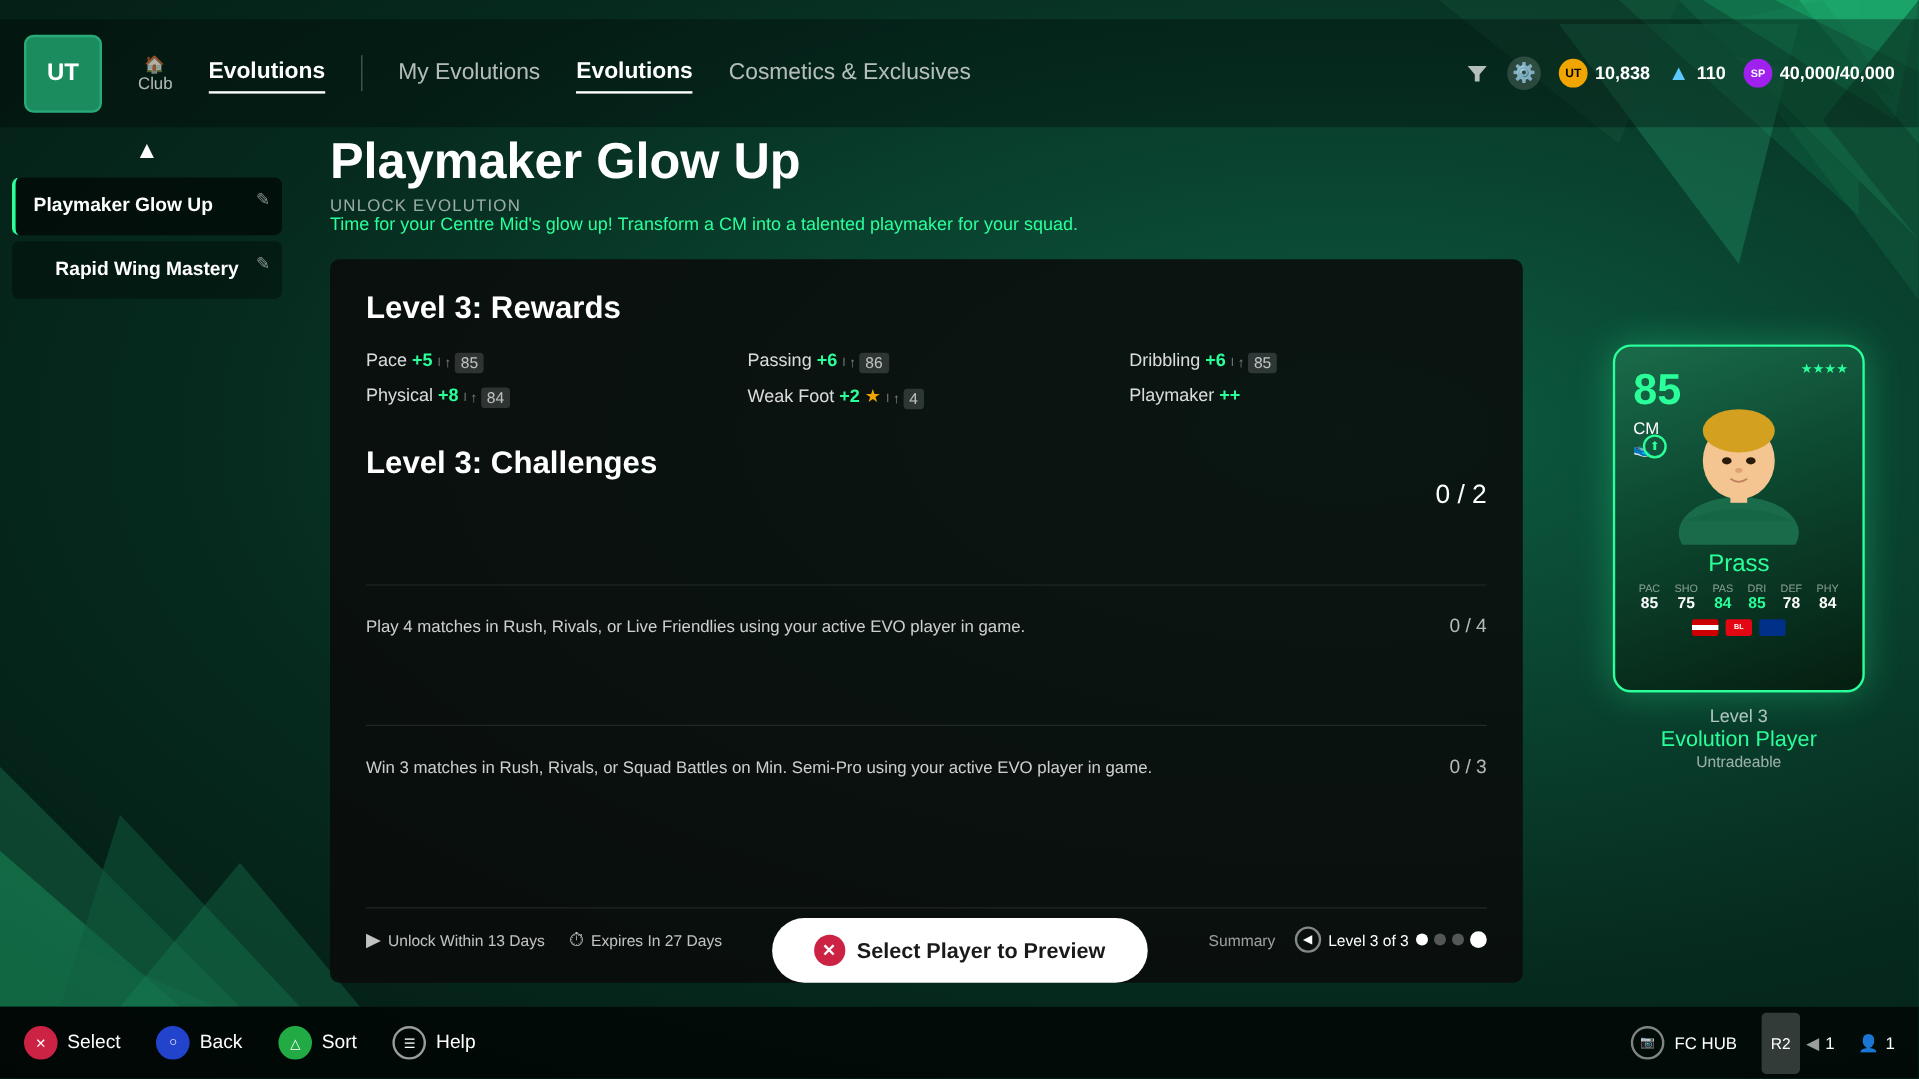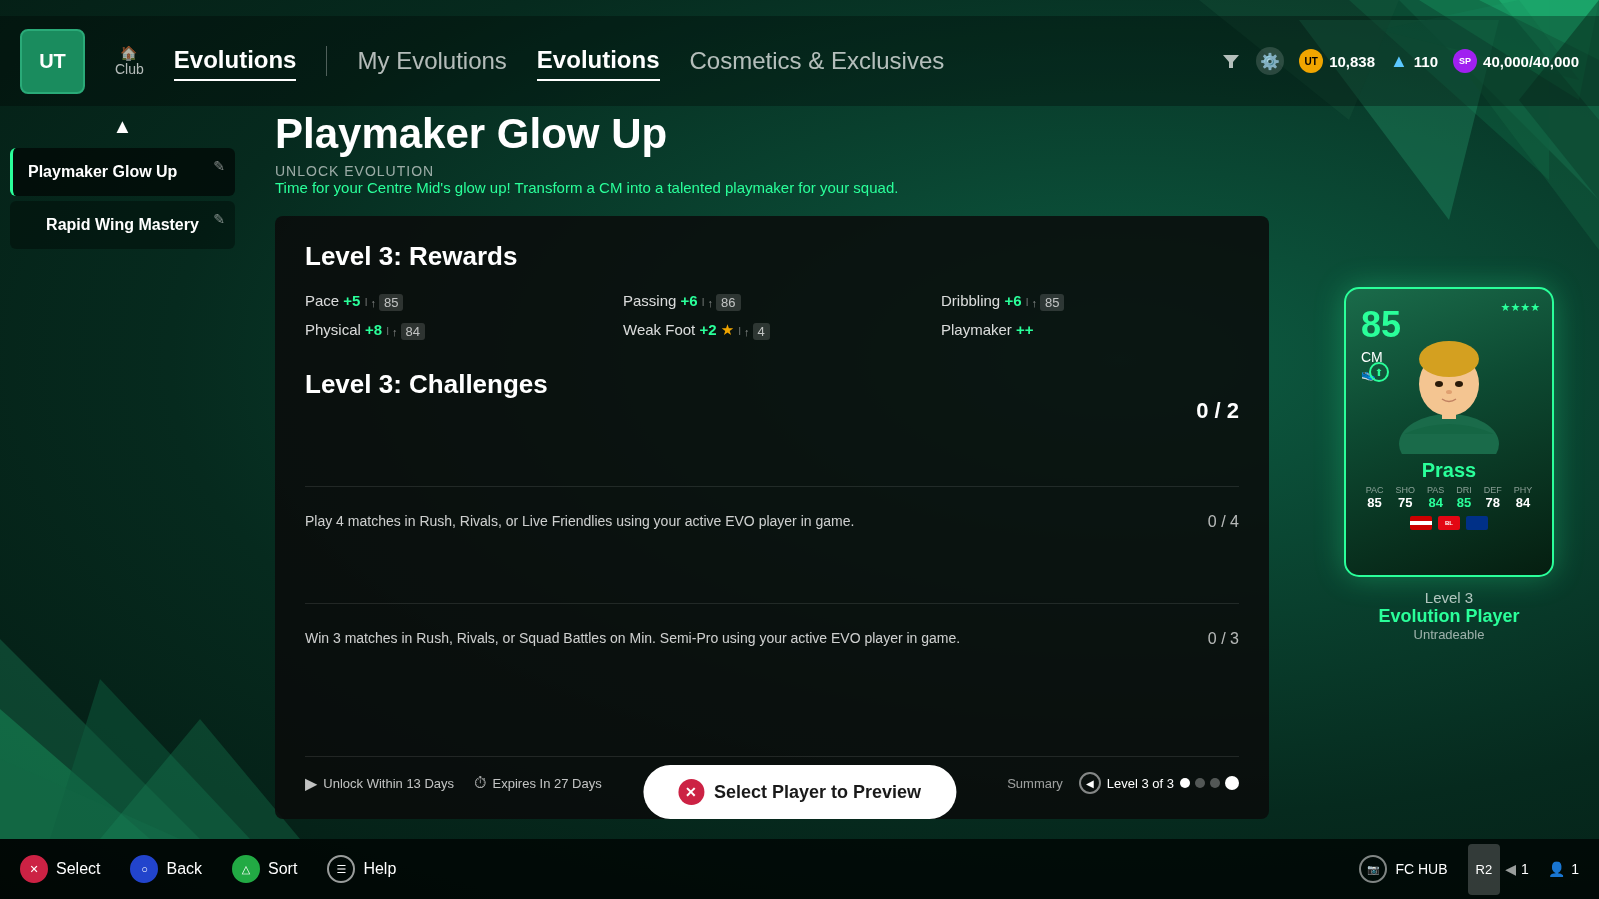--- a/index.html
+++ b/index.html
@@ -46,21 +46,21 @@
       margin-right: 30px;
       border: 2px solid #2aaa78;
     }
     .nav-items {
       display: flex;
       align-items: center;
       gap: 30px;
       flex: 1;
     }
     .nav-item {
-      font-size: 24px;
+      font-size: 19px;
       color: rgba(255,255,255,0.7);
       cursor: pointer;
       padding: 5px 0;
     }
     .nav-item.active {
       color: white;
       font-weight: bold;
       border-bottom: 2px solid white;
     }
     .nav-item.club-item {
@@ -228,21 +228,21 @@
     .star-icon { color: #f0a500; }
 
     .challenges-header {
       display: flex;
       justify-content: space-between;
       align-items: center;
       margin-bottom: 15px;
     }
     .challenge-progress {
       font-size: 22px;
-      font-weight: bold;
+      font-weight: normal;
       color: white;
       margin-top: 33px;
     }
 
     .challenge-item {
       display: flex;
       justify-content: space-between;
       align-items: center;
       padding: 24px 0;
       border-top: 1px solid rgba(255,255,255,0.1);
@@ -377,21 +377,21 @@
       position: relative;
     }
     .card-stars {
       position: absolute;
       top: 12px;
       right: 12px;
       font-size: 11px;
     }
     .card-name {
       font-size: 20px;
-      font-weight: bold;
+      font-weight: normal;
       color: #2aff9a;
       margin-top: 5px;
       text-align: center;
     }
     .card-stats-row {
       display: flex;
       gap: 12px;
       margin-top: 3px;
     }
     .card-stat-col {
@@ -439,21 +439,21 @@
     }
 
     .card-level-label {
       margin-top: 15px;
       font-size: 16px;
       color: rgba(255,255,255,0.8);
     }
     .card-evo-label {
       font-size: 18px;
       color: #2aff9a;
-      font-weight: bold;
+      font-weight: normal;
     }
     .card-untradeable {
       font-size: 13px;
       color: rgba(255,255,255,0.6);
     }
 
     
     .select-player-btn-container {
       position: absolute;
       bottom: 80px;

